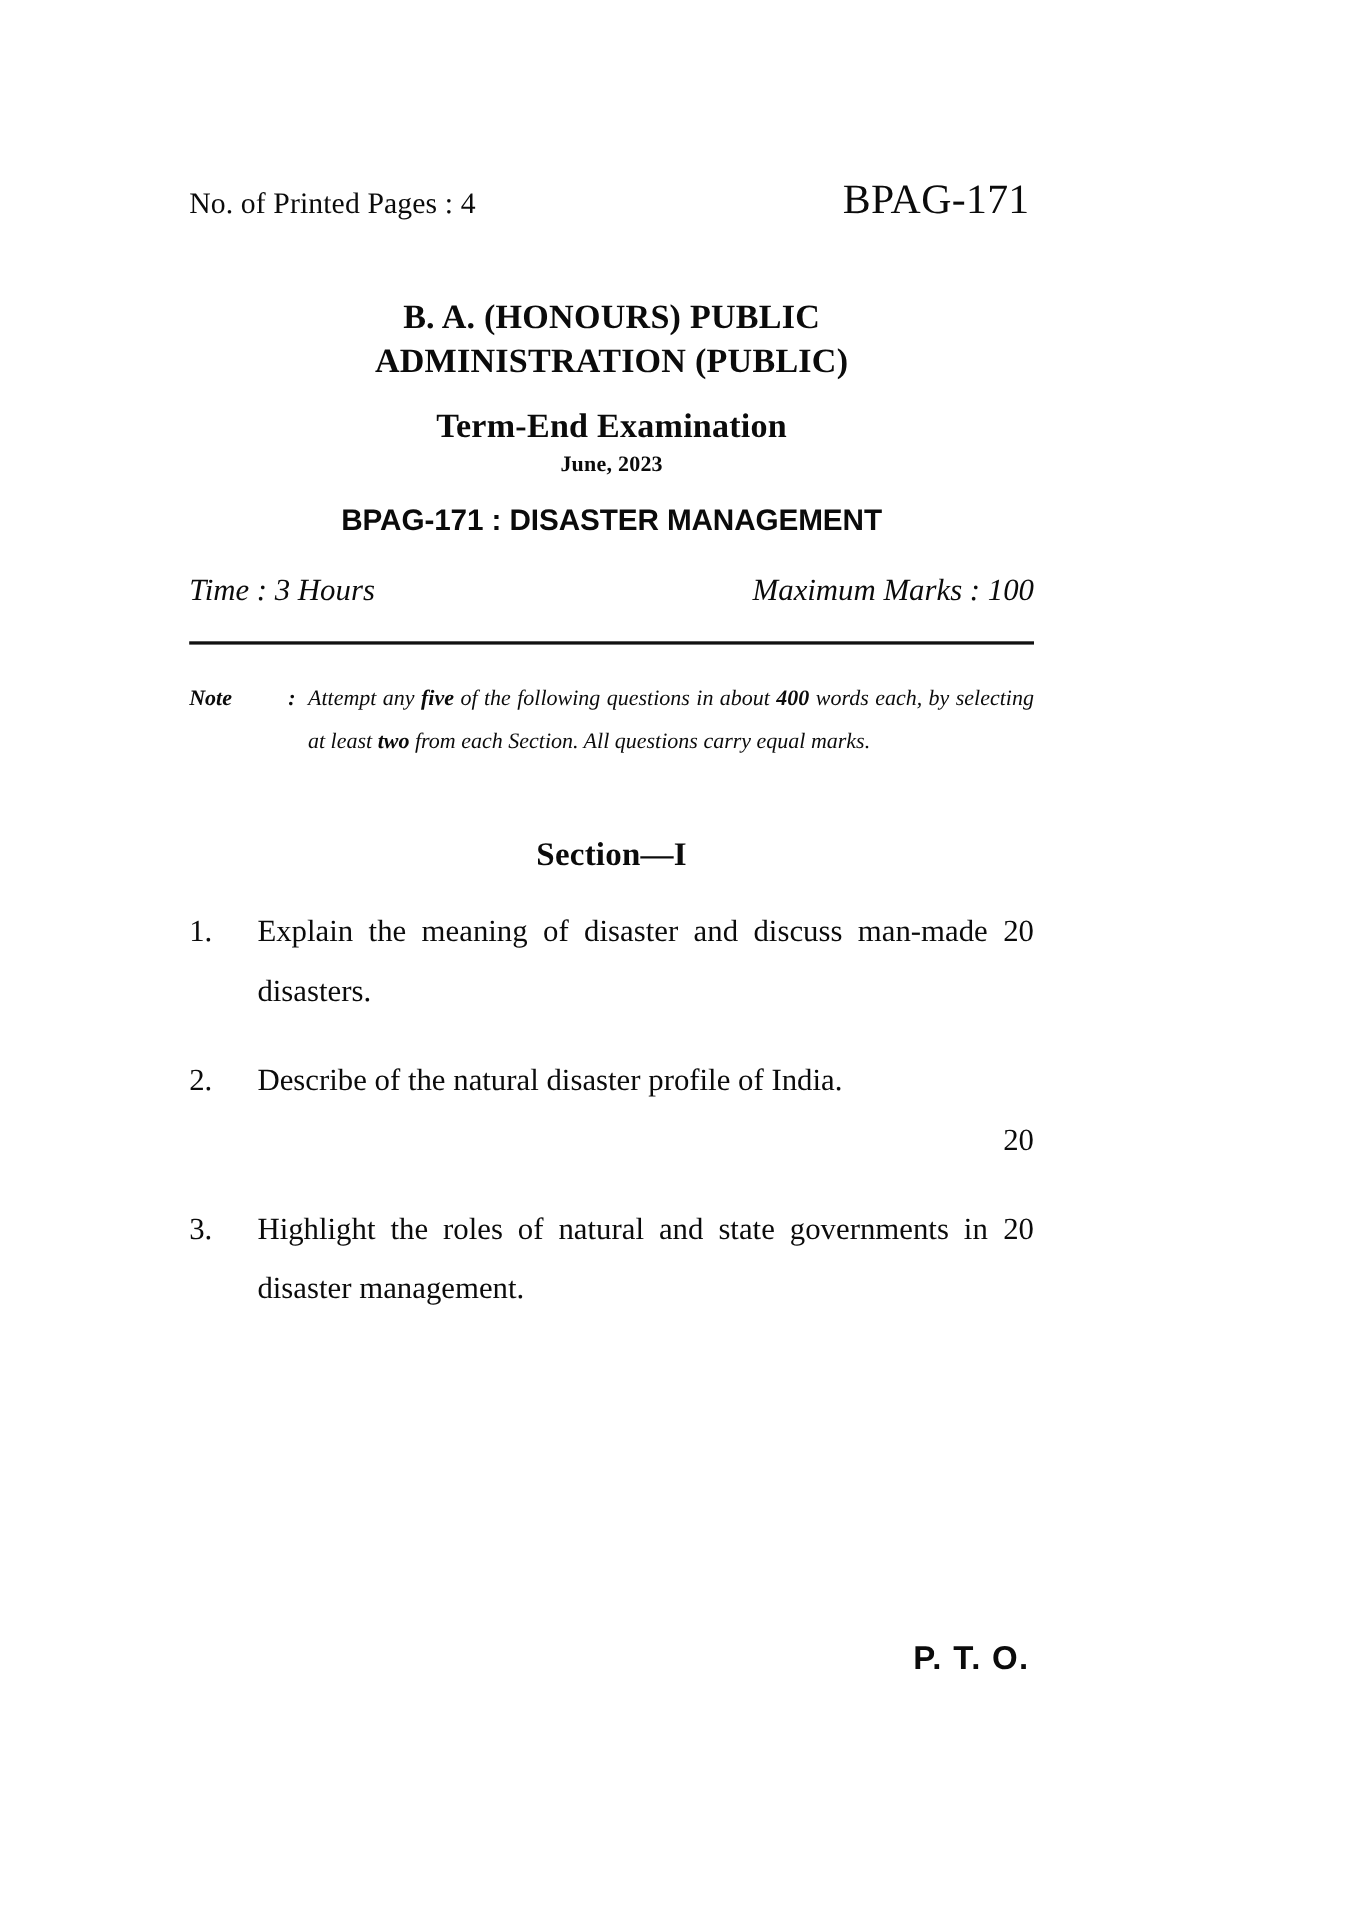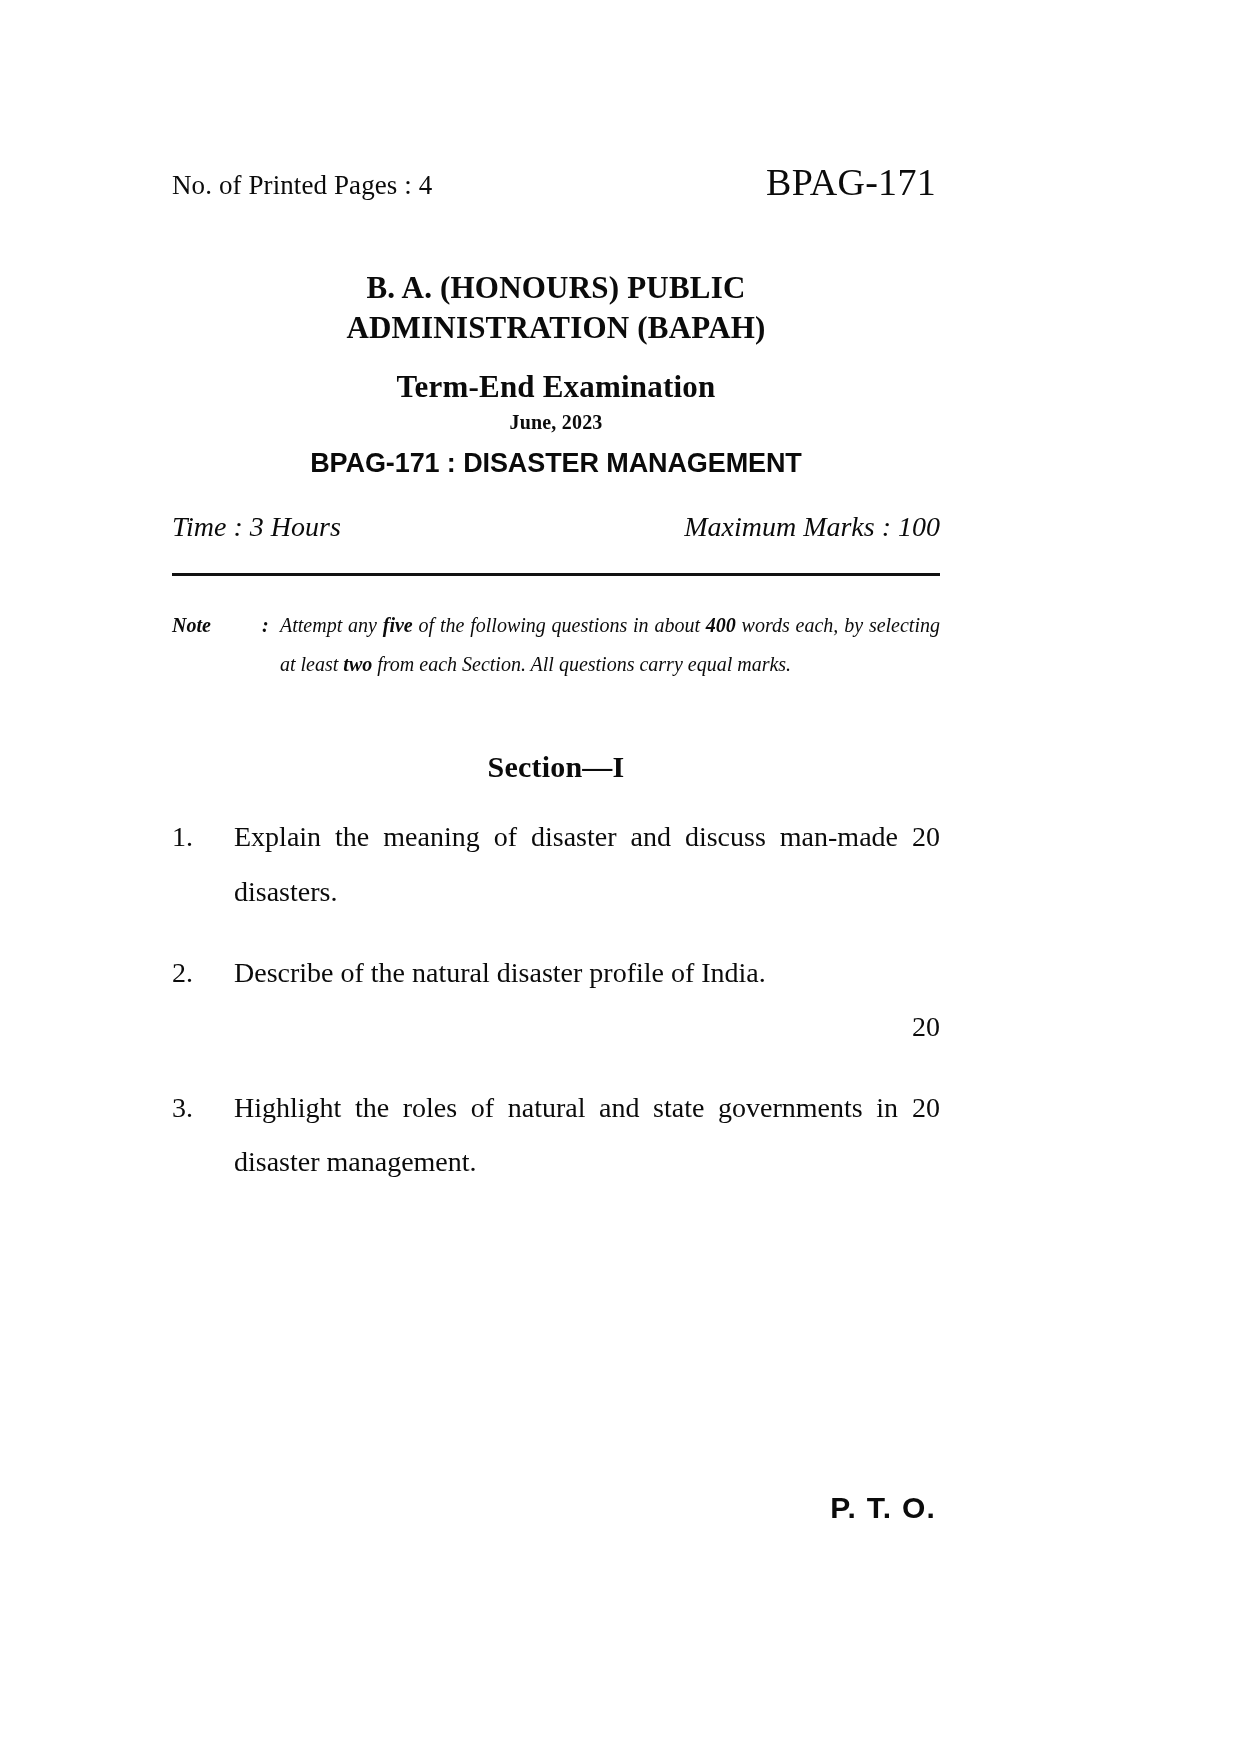--- a/index.html
+++ b/index.html
@@ -71,21 +71,21 @@
   .exam-session {
     font-size: 20px;
     font-weight: bold;
     margin-top: 6px;
     letter-spacing: 0.2px;
   }
   .subject-line {
     font-family: "Liberation Sans", "DejaVu Sans", sans-serif;
     font-size: 27px;
     font-weight: bold;
-    margin-top: 14px;
+    margin-top: 24px;
     letter-spacing: -0.1px;
   }
 
   
   .meta-row {
     position: relative;
     height: 46px;
     margin-top: 32px;
     font-style: italic;
     font-size: 28px;
@@ -204,21 +204,21 @@
   <div class="content">
 
     <div class="header-row">
       <div class="printed-pages">No. of Printed Pages : 4</div>
       <div class="paper-code">BPAG-171</div>
     </div>
 
     <div class="title-block">
       <div class="course-title">
         <span>B. A. (HONOURS) PUBLIC</span><br>
-        <span>ADMINISTRATION (BAPAH)</span>
+        <span>ADMINISTRATION (PUBLIC)</span>
       </div>
       <div class="exam-name">Term-End Examination</div>
       <div class="exam-session">June, 2023</div>
       <div class="subject-line">BPAG-171 : DISASTER MANAGEMENT</div>
     </div>
 
     <div class="meta-row">
       <div class="meta-time">Time : 3 Hours</div>
       <div class="meta-marks">Maximum Marks : 100</div>
     </div>

